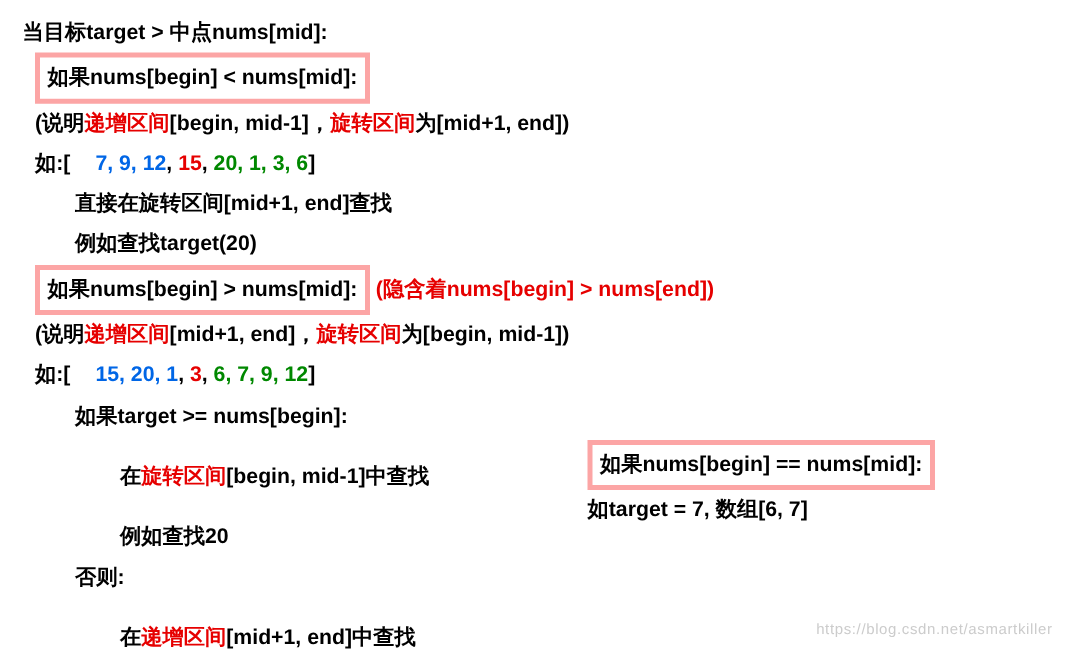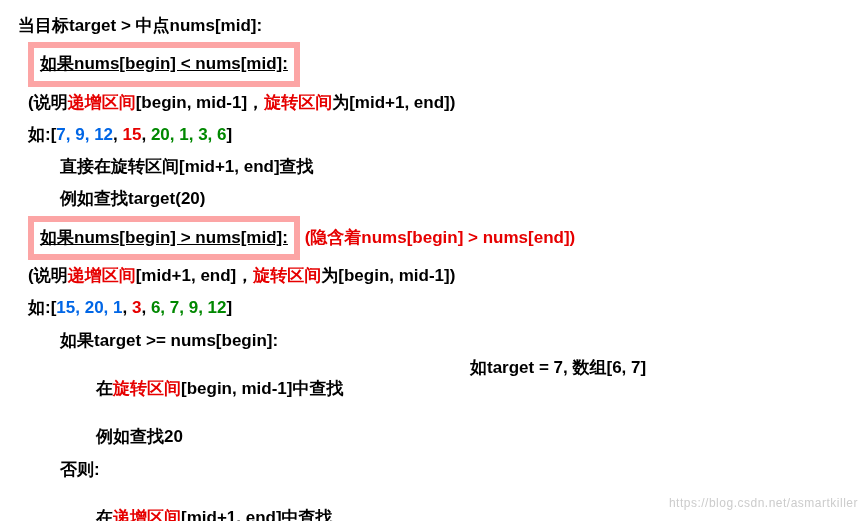--- a/index.html
+++ b/index.html
@@ -10,41 +10,40 @@
     font-weight: bold;
     color: #000;
     background: #fff;
     width: 862px;
     height: 521px;
     box-sizing: border-box;
     position: relative;
     line-height: 1.9;
   }
   .redbox {
-    border: 6px solid #fca5a5;
+    border: 4px solid #fca5a5;
     display: inline-block;
     padding: 0 6px;
-    text-decoration: underline;
   }
   .red { color: #e60000; text-align: right; }
-  .blue { color: #0066e6; }
+  .blue { color: #0066e6; margin-left: 20px; }
   .green { color: #008800; }
   .ind1 { padding-left: 10px; }
   .ind2 { padding-left: 42px; }
   .ind3 { padding-left: 78px; margin-top: 16px; }
   .side {
     position: absolute;
     left: 470px;
     top: 352px;
     width: 360px;
     line-height: 1.9;
   }
   .watermark {
     position: absolute;
-    right: 4px;
+    right: 20px;
     bottom: 6px;
     font-size: 12px;
     font-weight: normal;
     color: #ccc;
     letter-spacing: 0.5px;
   }
 </style>
 </head>
 <body>
 
@@ -85,16 +84,17 @@
   <span>在</span><span class="red">旋转区间</span><span>[begin, mid-1]中查找</span>
 </div>
 <div class="ind3">例如查找20</div>
 <div class="ind2">否则:</div>
 <div class="ind3">
   <span>在</span><span class="red">递增区间</span><span>[mid+1, end]中查找</span>
 </div>
 <div class="ind3">例如查找9</div>
 
 <div class="side">
+  <div><span class="redbox">如果nums[begin] == nums[mid]:</span></div>
   <div>如target = 7, 数组[6, 7]</div>
 </div>
 
 <div class="watermark">https://blog.csdn.net/asmartkiller</div>
 
 </body></html>

